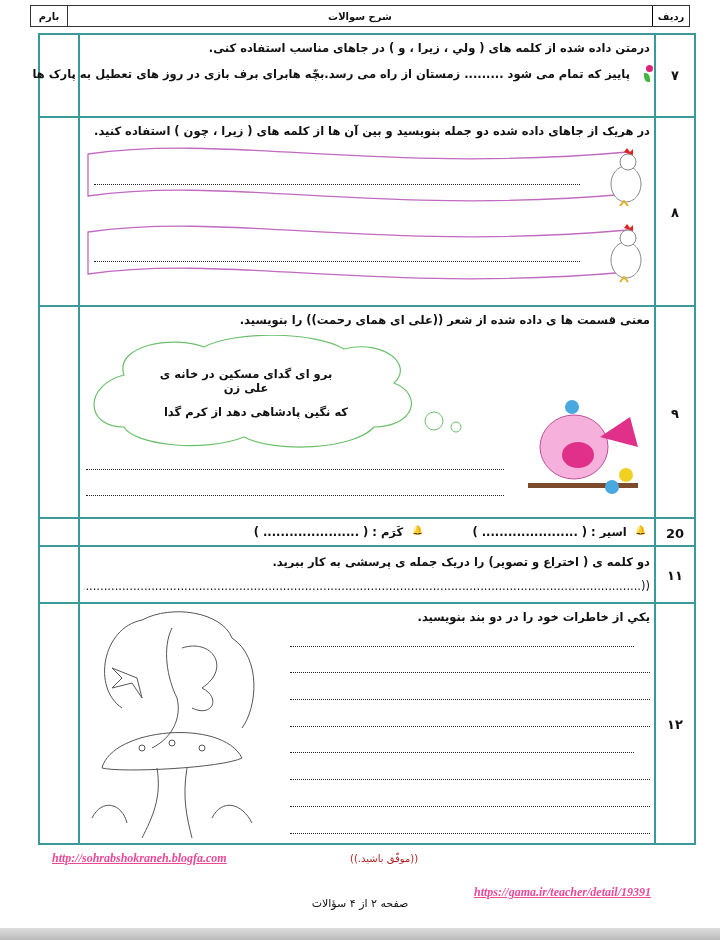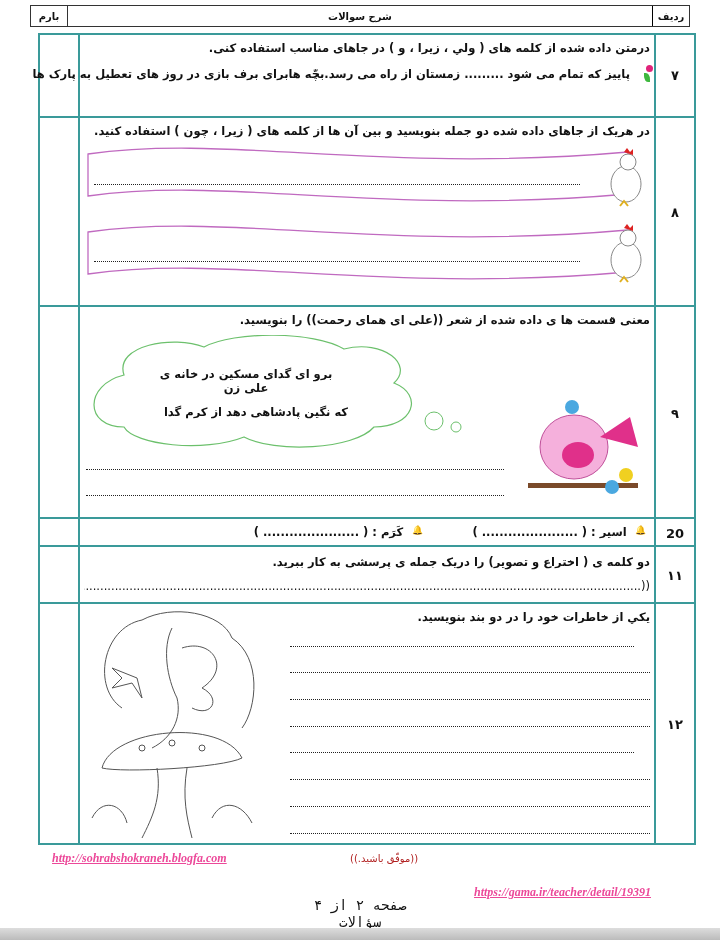--- a/index.html
+++ b/index.html
@@ -153,14 +153,14 @@
             <circle cx="120" cy="140" r="3"></circle>
         </svg>
       </div>
     </div>
   </div>
 </div>
 
 <div class="abs footer-link" style="left:52px;top:851px;">http://sohrabshokraneh.blogfa.com</div>
 <div class="abs" style="left:322px;top:853px;font-size:10px;color:#b22222;direction:rtl;margin-left:28px;">((موفّق باشید.))</div>
 <div class="abs footer-link" style="left:474px;top:851px;margin-top:34px;">https://gama.ir/teacher/detail/19391</div>
-<div class="abs" style="left:300px;top:897px;width:120px;text-align:center;font-size:14px;direction:rtl;font-family:Liberation Mono, monospace;">صفحه ۲ از ۴ سؤالات</div>
+<div class="abs" style="left:300px;top:897px;width:120px;text-align:center;font-size:11px;direction:rtl;">صفحه ۲ از ۴ سؤالات</div>
 <div class="abs" style="left:0;top:928px;width:720px;height:12px;background:linear-gradient(#ddd,#bbb);"></div>
 
 </body></html>

